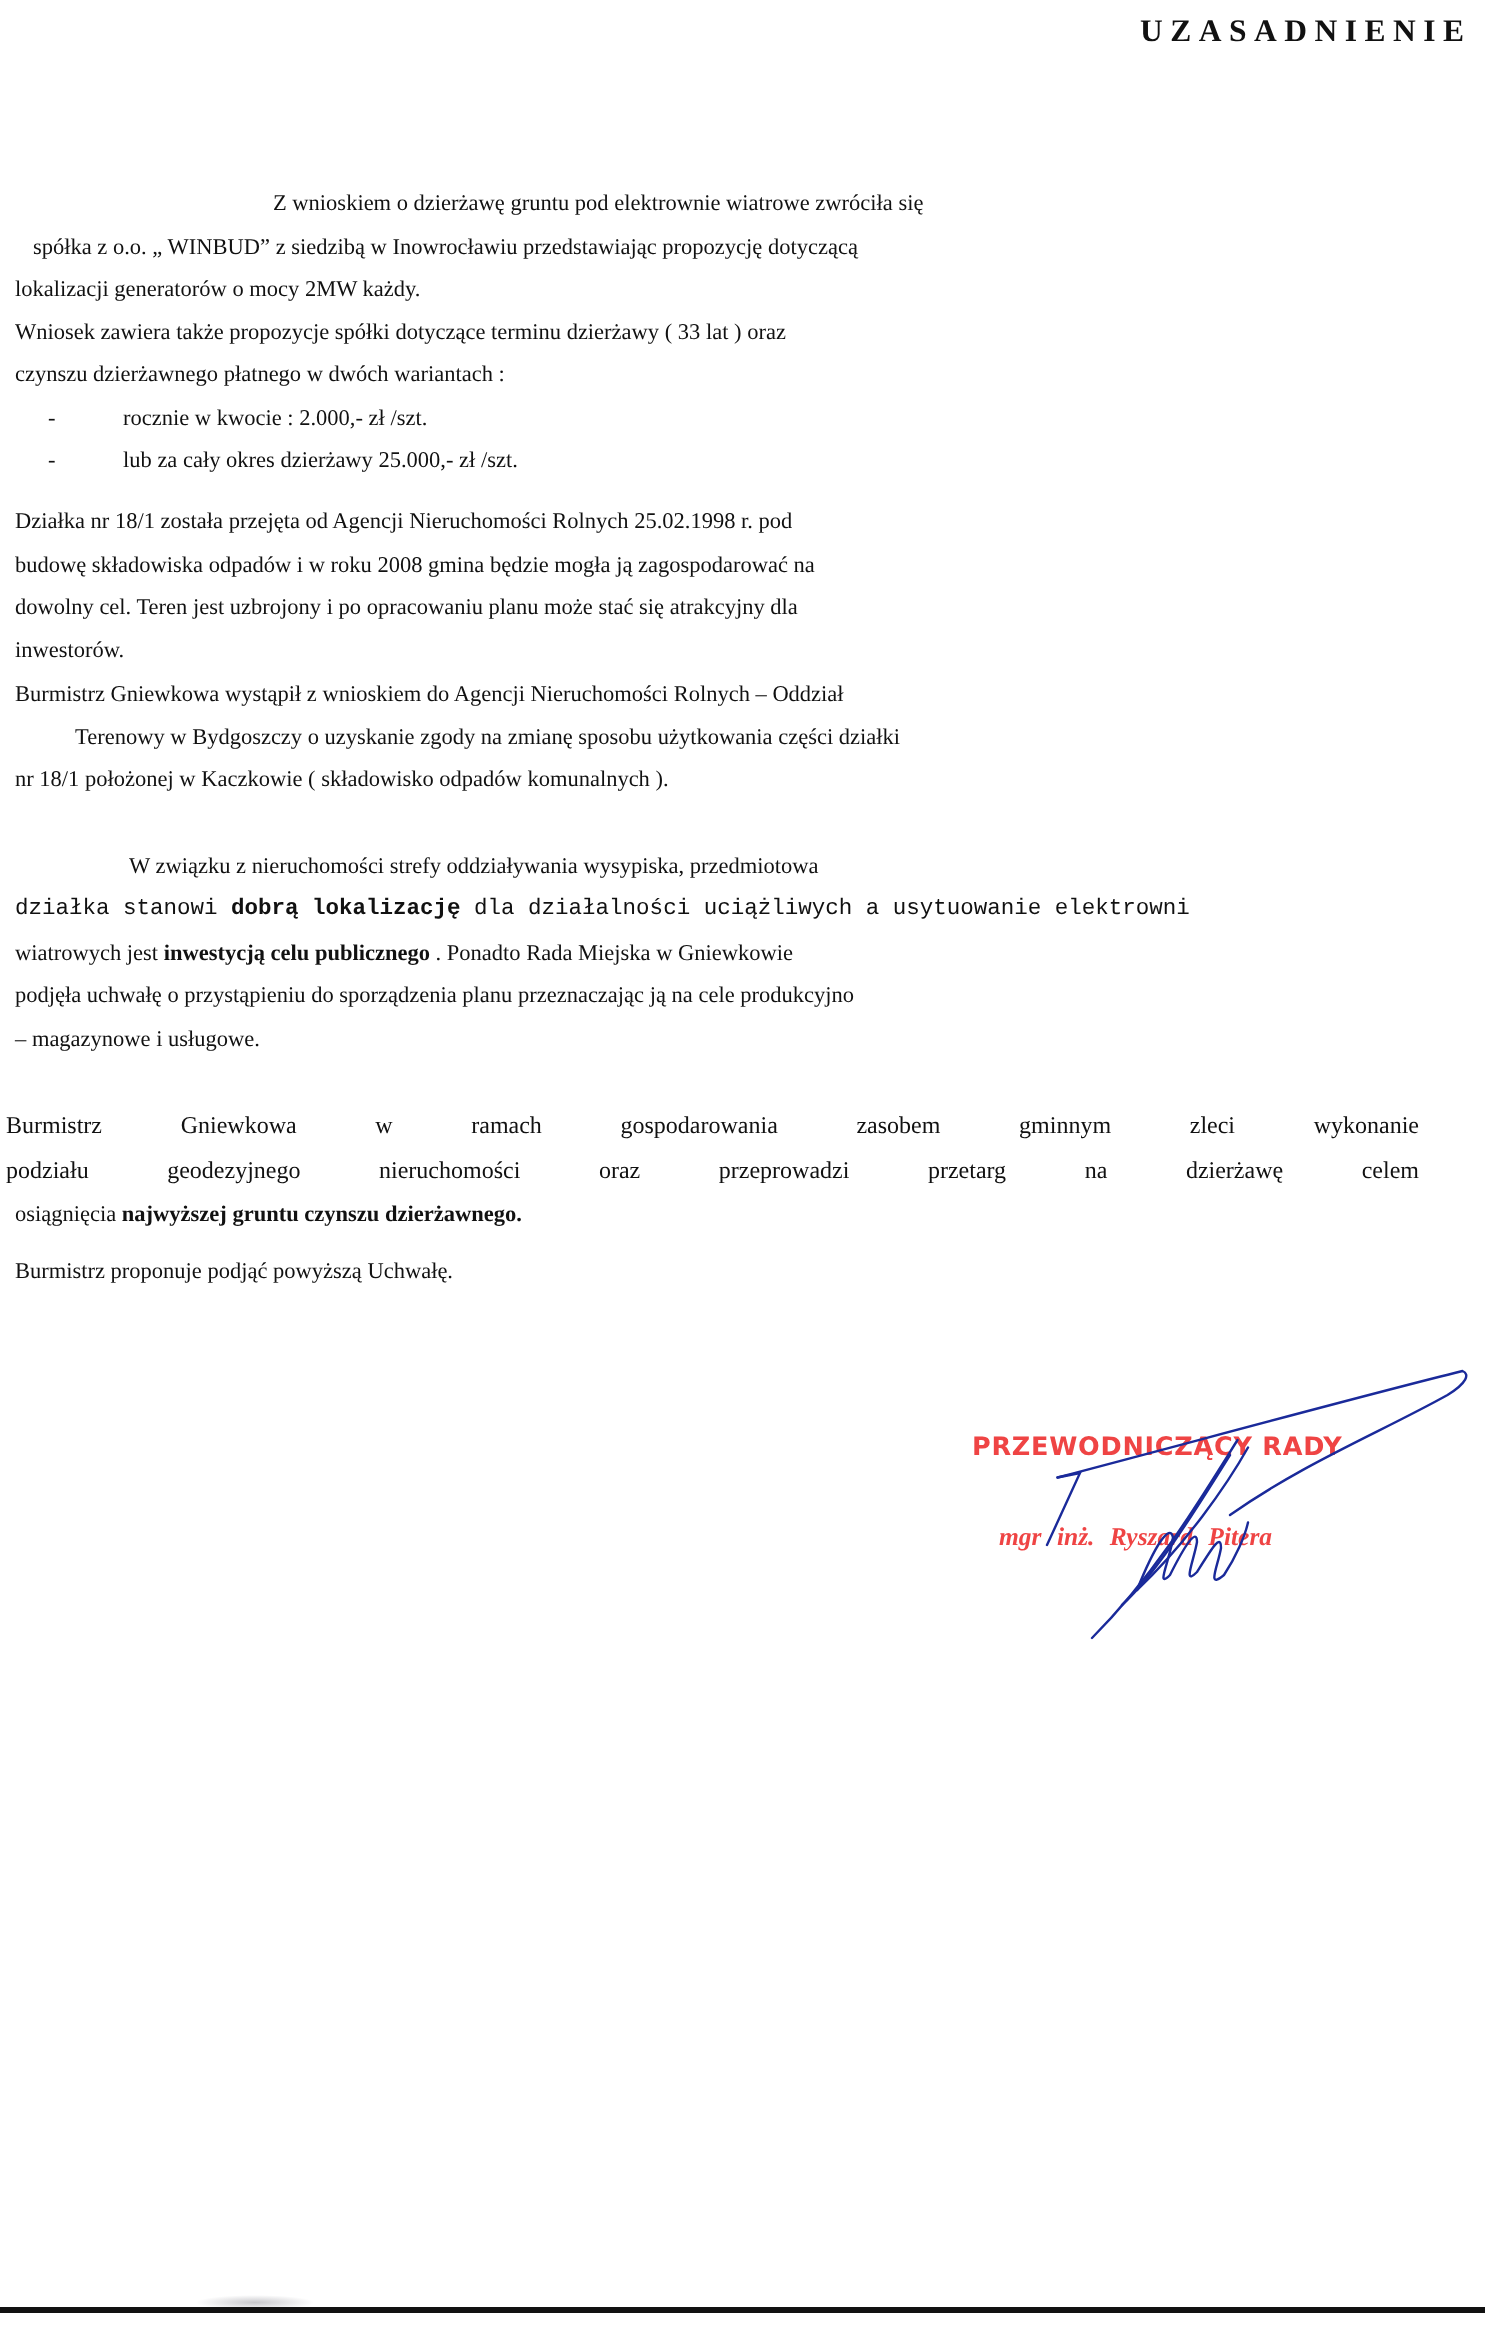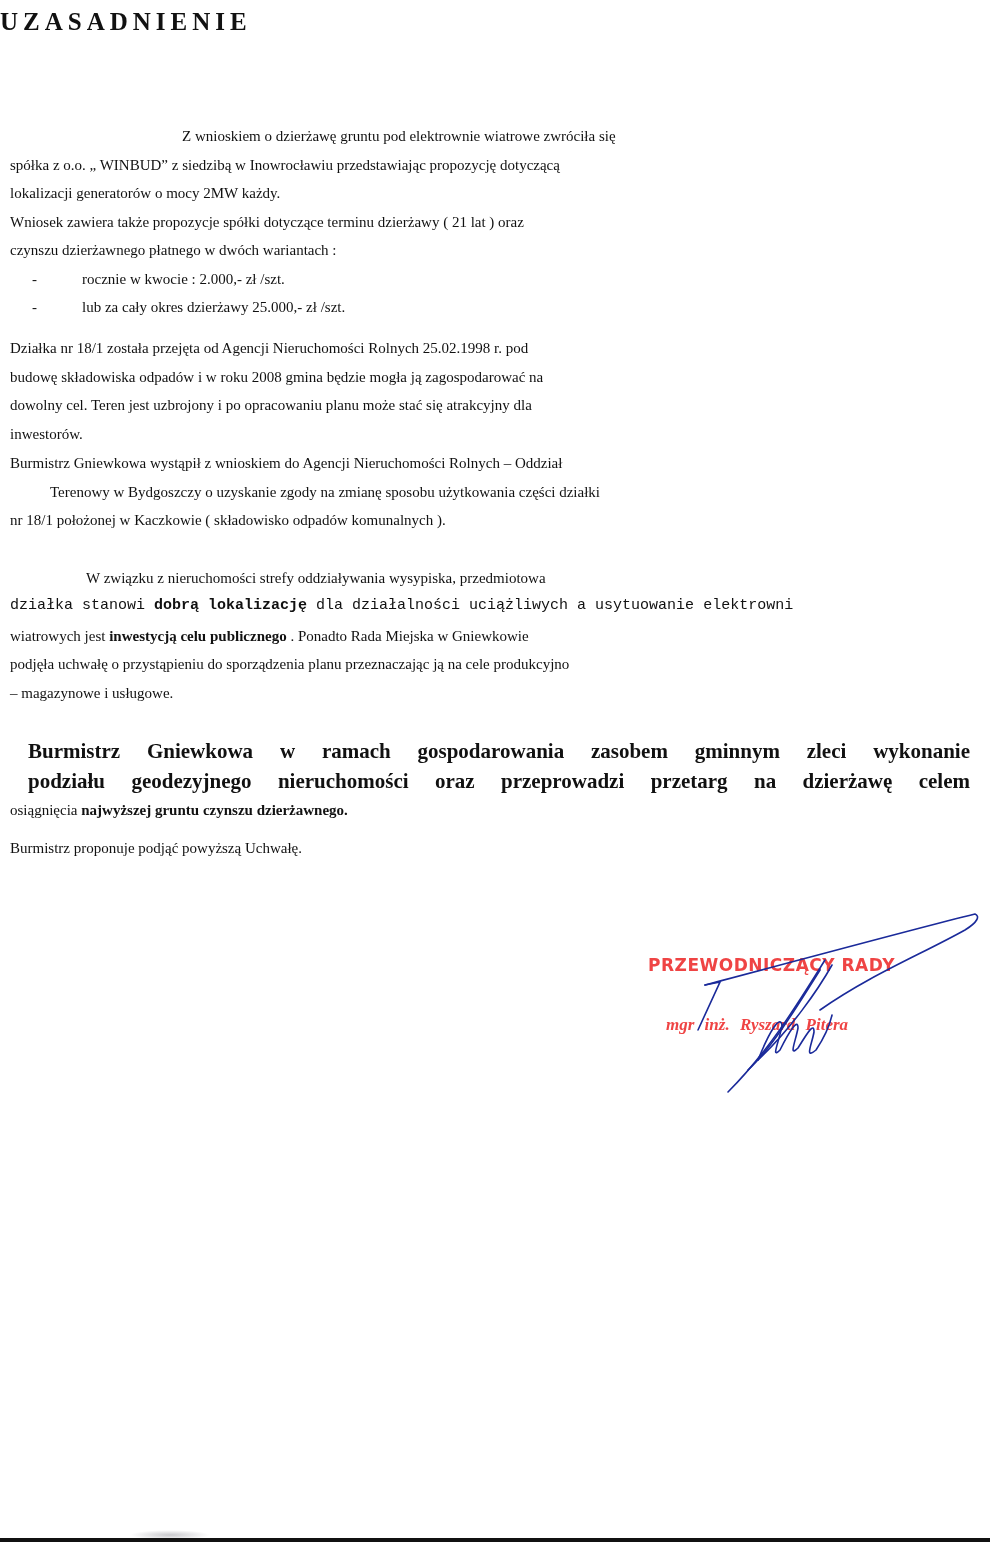--- a/index.html
+++ b/index.html
@@ -1,44 +1,44 @@
 <!DOCTYPE html>
 <html><head>
   <meta charset="utf-8">
   <style>
     html, body { margin: 0; padding: 0; }
     body {
       width: 990px; height: 1554px; background: #ffffff; position: relative; overflow: hidden;
       font-family: "Liberation Serif", "DejaVu Serif", serif; color: #111;
     }
     .title {
-      position: absolute; top: 8px; left: 0; width: 970px; text-align: left;
-      font-weight: bold; font-size: 25px; letter-spacing: 5px; font-family: "Liberation Serif", serif;
+      position: absolute; top: 8px; left: 11px; width: 970px; text-align: right;
+      font-weight: bold; font-size: 21px; letter-spacing: 5px; font-family: "Liberation Serif", serif;
     }
     .line { position: absolute; left: 10px; font-size: 15px; line-height: 28px; white-space: nowrap; transform-origin: left top; }
-    .justify { position: absolute; left: 28px; width: 942px; font-size: 21px; line-height: 30px; text-align: justify; text-align-last: justify; white-space: nowrap; font-weight: bold; }
+    .justify { position: absolute; left: 4px; width: 942px; font-size: 16px; line-height: 30px; text-align: justify; text-align-last: justify; white-space: nowrap; }
     .bullet { display: inline-block; width: 50px; }
     b { font-weight: bold; }
     .stamp { position: absolute; left: 648px; top: 955px; color: #ef4444; }
     .stamp-title { font-family: "DejaVu Sans", sans-serif; font-size: 17px; font-weight: bold; letter-spacing: 0.5px; }
     .stamp-name { position: absolute; left: 18px; top: 60px; font-family: "Liberation Serif", serif; font-style: italic; font-weight: bold; font-size: 17px; white-space: nowrap; word-spacing: 6px; }
     .sig { position: absolute; left: 620px; top: 900px; }
     .bottom-line { position: absolute; left: 0; top: 1538px; width: 990px; height: 4px; background: #111; }
     .bottom-smudge { position: absolute; left: 130px; top: 1530px; width: 80px; height: 10px; background: radial-gradient(ellipse, #c8c8cc 0%, rgba(255,255,255,0) 70%); }
   </style>
 </head>
 <body>
 
 <div class="title">UZASADNIENIE</div>
 
 <div>
   <div class="line" style="top:122px; left:182px;">Z wnioskiem o dzierżawę gruntu pod elektrownie wiatrowe zwróciła się</div>
-  <div class="line" style="top:151px;">spółka z o.o. „ WINBUD”  z siedzibą w Inowrocławiu przedstawiając  propozycję  dotyczącą</div>
+  <div class="line" style="top:151px;margin-left:12px;">spółka z o.o. „ WINBUD”  z siedzibą w Inowrocławiu przedstawiając  propozycję  dotyczącą</div>
   <div class="line" style="top:179px;">lokalizacji generatorów o mocy 2MW każdy.</div>
-  <div class="line" style="top:208px;">Wniosek zawiera także propozycje spółki dotyczące terminu dzierżawy  ( 21 lat ) oraz</div>
+  <div class="line" style="top:208px;">Wniosek zawiera także propozycje spółki dotyczące terminu dzierżawy  ( 33 lat ) oraz</div>
   <div class="line" style="top:236px;">czynszu dzierżawnego płatnego w dwóch wariantach :</div>
   <div class="line" style="top:265px; left:32px;">
     <span class="bullet">-</span><span>rocznie w kwocie : 2.000,- zł /szt.</span>
   </div>
   <div class="line" style="top:293px; left:32px;">
     <span class="bullet">-</span><span>lub za cały okres dzierżawy 25.000,- zł /szt.</span>
   </div>
 </div>
 
 <div>

